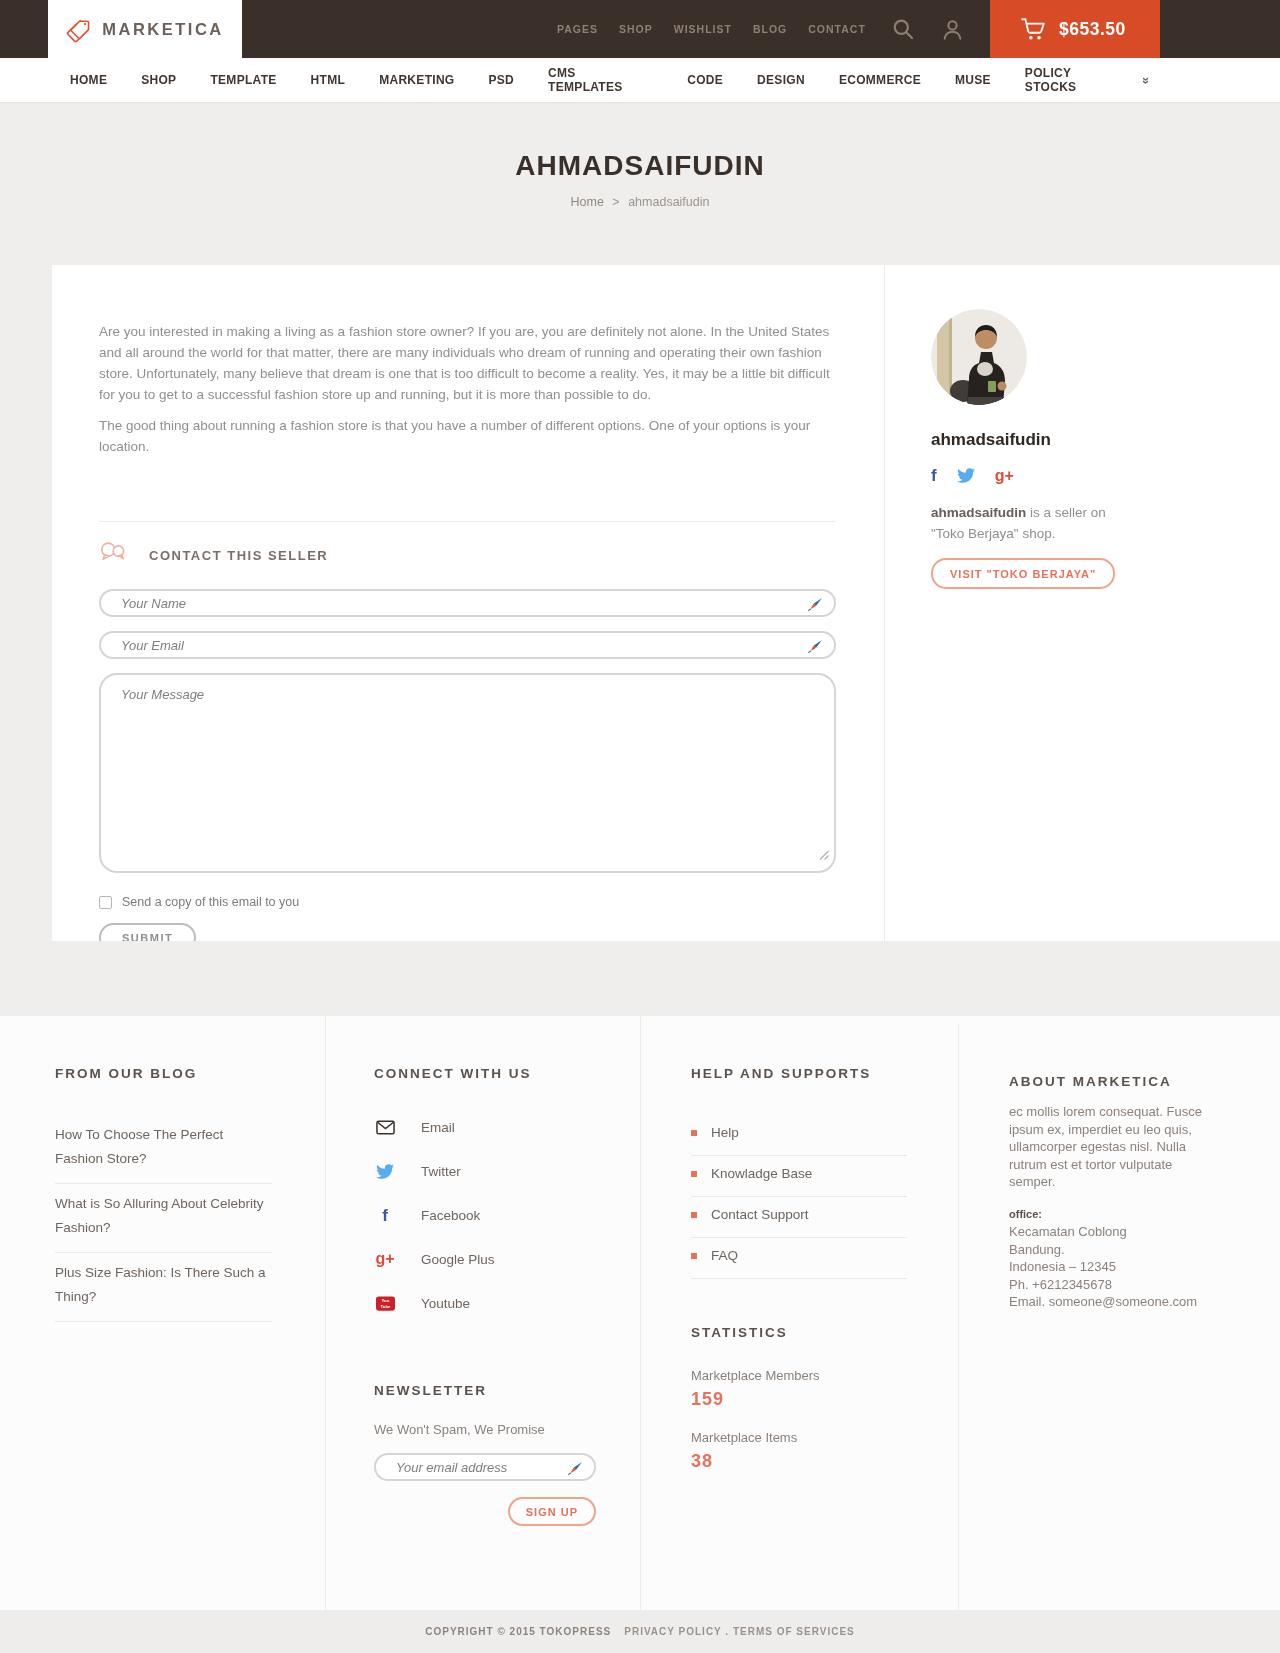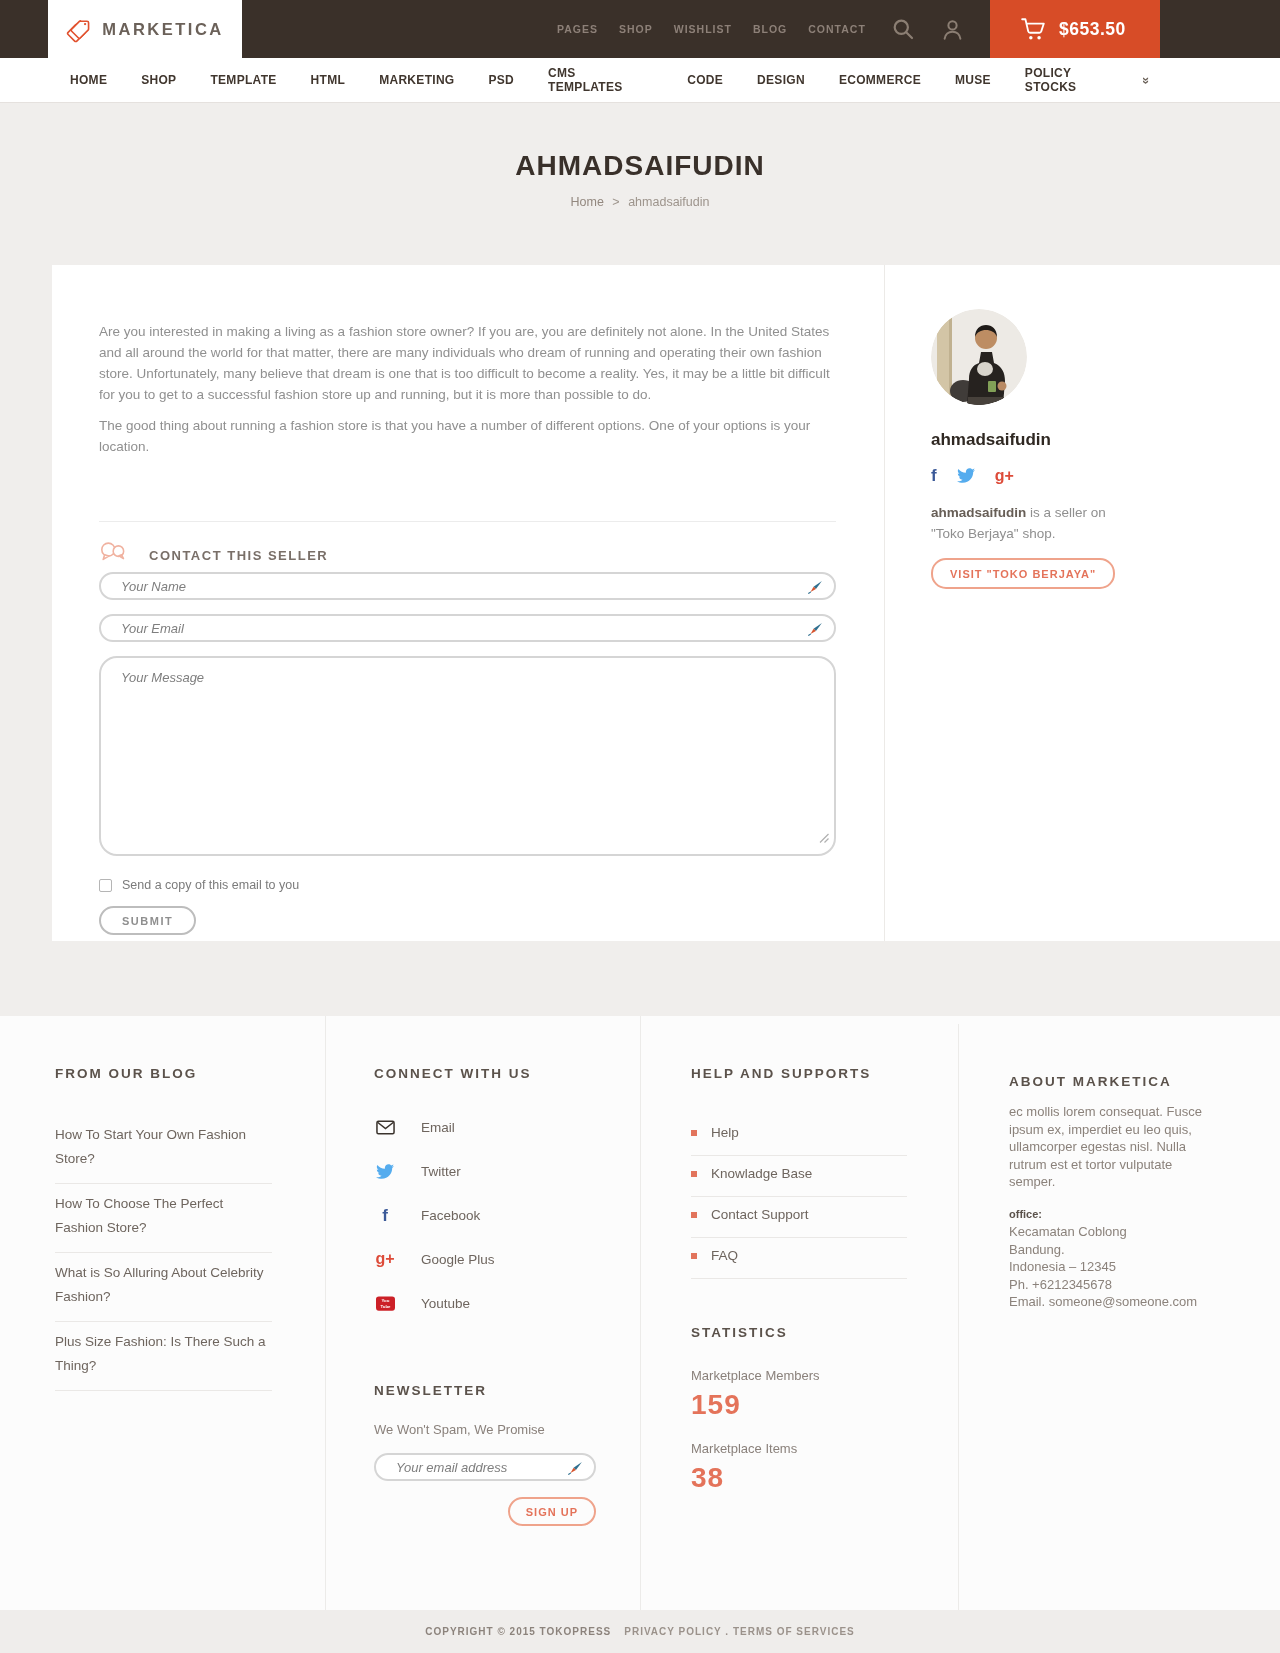--- a/index.html
+++ b/index.html
@@ -40,21 +40,21 @@
 
   
   .card { width:1243px; margin-left:52px; height:676px; background:#fff; display:flex; overflow:hidden; }
   .main-col { width:832px; padding:56px 48px 0 47px; }
   .body-text { font-size:13.5px; line-height:21px; color:#909090; }
   .p2 { margin-top:10px; }
   .rule { border:none; border-top:1px solid #ececec; margin-top:64px; }
   .section-head { margin-top:18px; display:flex; align-items:flex-end; gap:22px; }
   .section-head h3 { font-size:13px; font-weight:bold; letter-spacing:1.5px; color:#796f68; }
 
-  .seller-form { margin-top:9px; }
+  .seller-form { margin-top:26px; }
   .pill-wrap { position:relative; margin-bottom:14px; }
   .pill {
     width:100%; height:28px; border:2px solid #d5d5d5; border-radius:15px;
     padding:0 38px 0 20px; font-family:"Liberation Sans","DejaVu Sans",sans-serif;
     font-size:13px; font-style:italic; color:#555; outline:none; background:#fff;
   }
   .pill::placeholder, .msg::placeholder { color:#7e7e7e; font-style:italic; opacity:1; }
   .pen-icon { position:absolute; right:13px; top:7px; }
   .ta-wrap { position:relative; }
   .msg {
@@ -111,21 +111,21 @@
                 padding:7px 16px 6px; font-size:11px; font-weight:bold; letter-spacing:1px;
                 color:#e4735a; cursor:pointer; }
 
   .help-list { margin-top:34px; }
   .hrow { display:flex; align-items:center; padding:10px 0 15px; border-bottom:1px solid #eae8e6; }
   .bullet { width:6px; height:6px; background:#e2745c; margin-right:14px; flex:none; }
   .hrow a { font-size:13.5px; color:#6e655e; }
   .stats-head { margin-top:46px; }
   .stat-label { margin-top:28px; font-size:13px; color:#8a817b; }
   .stat-label + .stat-value + .stat-label { margin-top:20px; }
-  .stat-value { margin-top:6px; font-size:28px; font-weight:bold; color:#e4735a; letter-spacing:1px; }
+  .stat-value { margin-top:6px; font-size:18px; font-weight:bold; color:#e4735a; letter-spacing:1px; }
 
   .about-p { margin-top:14px; font-size:13px; line-height:17.5px; color:#8b827b; }
   .office-label { margin-top:15px; font-size:11px; font-weight:bold; color:#5b524b; line-height:17.5px; }
   .addr-line { font-size:13px; line-height:17.5px; color:#8b827b; }
 
   
   .bottom-bar { height:43px; background:#efedeb; display:flex; align-items:center; justify-content:center;
                 gap:13px; font-size:10px; font-weight:bold; letter-spacing:1px; }
   .copy-text { color:#8c837c; }
   .legal-text { color:#9b928b; }
@@ -303,21 +303,20 @@
 
     <button class="visit-btn">VISIT "TOKO BERJAYA"</button>
   </aside>
 </main>
 
 <footer class="footer">
 
   <div class="fcol fcol1">
     <h4>FROM OUR BLOG</h4>
     <div class="blog-list">
-      <a>How To Start Your Own Fashion Store?</a>
       <a>How To Choose The Perfect Fashion Store?</a>
       <a>What is So Alluring About Celebrity Fashion?</a>
       <a>Plus Size Fashion: Is There Such a Thing?</a>
     </div>
   </div>
 
   <div class="fcol fcol2">
     <h4>CONNECT WITH US</h4>
     <div class="connect-list">
       <div class="crow">

